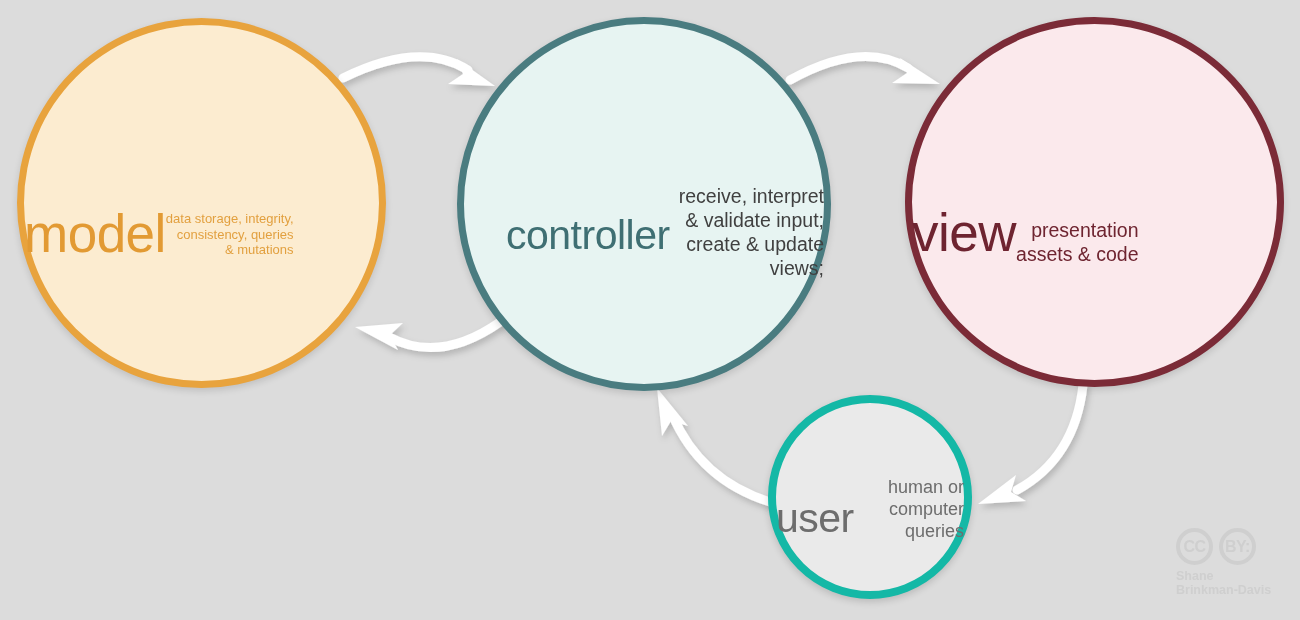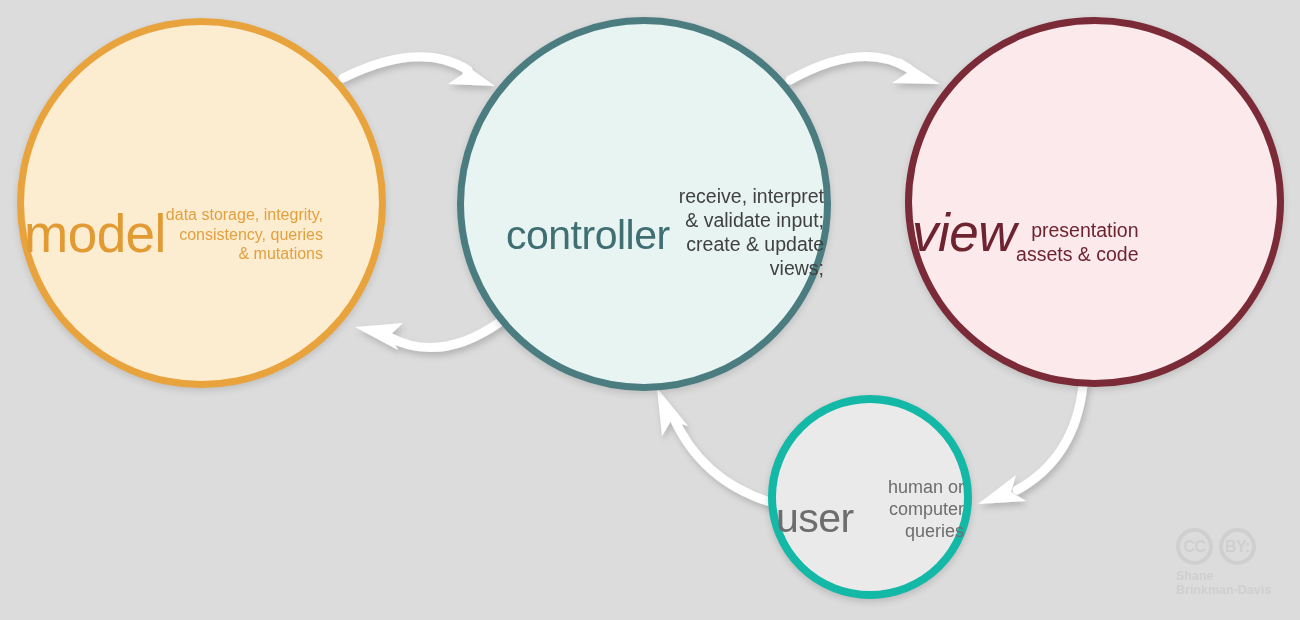--- a/index.html
+++ b/index.html
@@ -52,21 +52,21 @@
     border: 7px solid #e8a33d;
     box-shadow: 0 3px 7px rgba(0,0,0,0.13);
   }
   #node-model .title {
     color: #e29a33;
     font-size: 53px;
     margin-top: 61px;
   }
   #node-model .subtitle {
     color: #e2a03f;
-    font-size: 16px;
+    font-size: 13px;
     margin-top: 63px;
   }
 
   
   #node-controller {
     left: 457px; top: 17px;
     width: 374px; height: 374px;
     background: #e7f4f2;
     border: 7px solid #4a7c80;
     box-shadow: 0 3px 7px rgba(0,0,0,0.13);
@@ -88,21 +88,20 @@
     left: 905px; top: 17px;
     width: 379px; height: 370px;
     background: #fbe9ec;
     border: 7px solid #7b2b37;
     box-shadow: 0 3px 7px rgba(0,0,0,0.13);
   }
   #node-view .title {
     color: #6e2430;
     font-size: 53px;
     margin-top: 61px;
-    font-style: italic;
   }
   #node-view .subtitle {
     color: #6e2430;
     font-size: 19.5px;
     margin-top: 81px;
   }
 
   
   #node-user {
     left: 768px; top: 395px;

